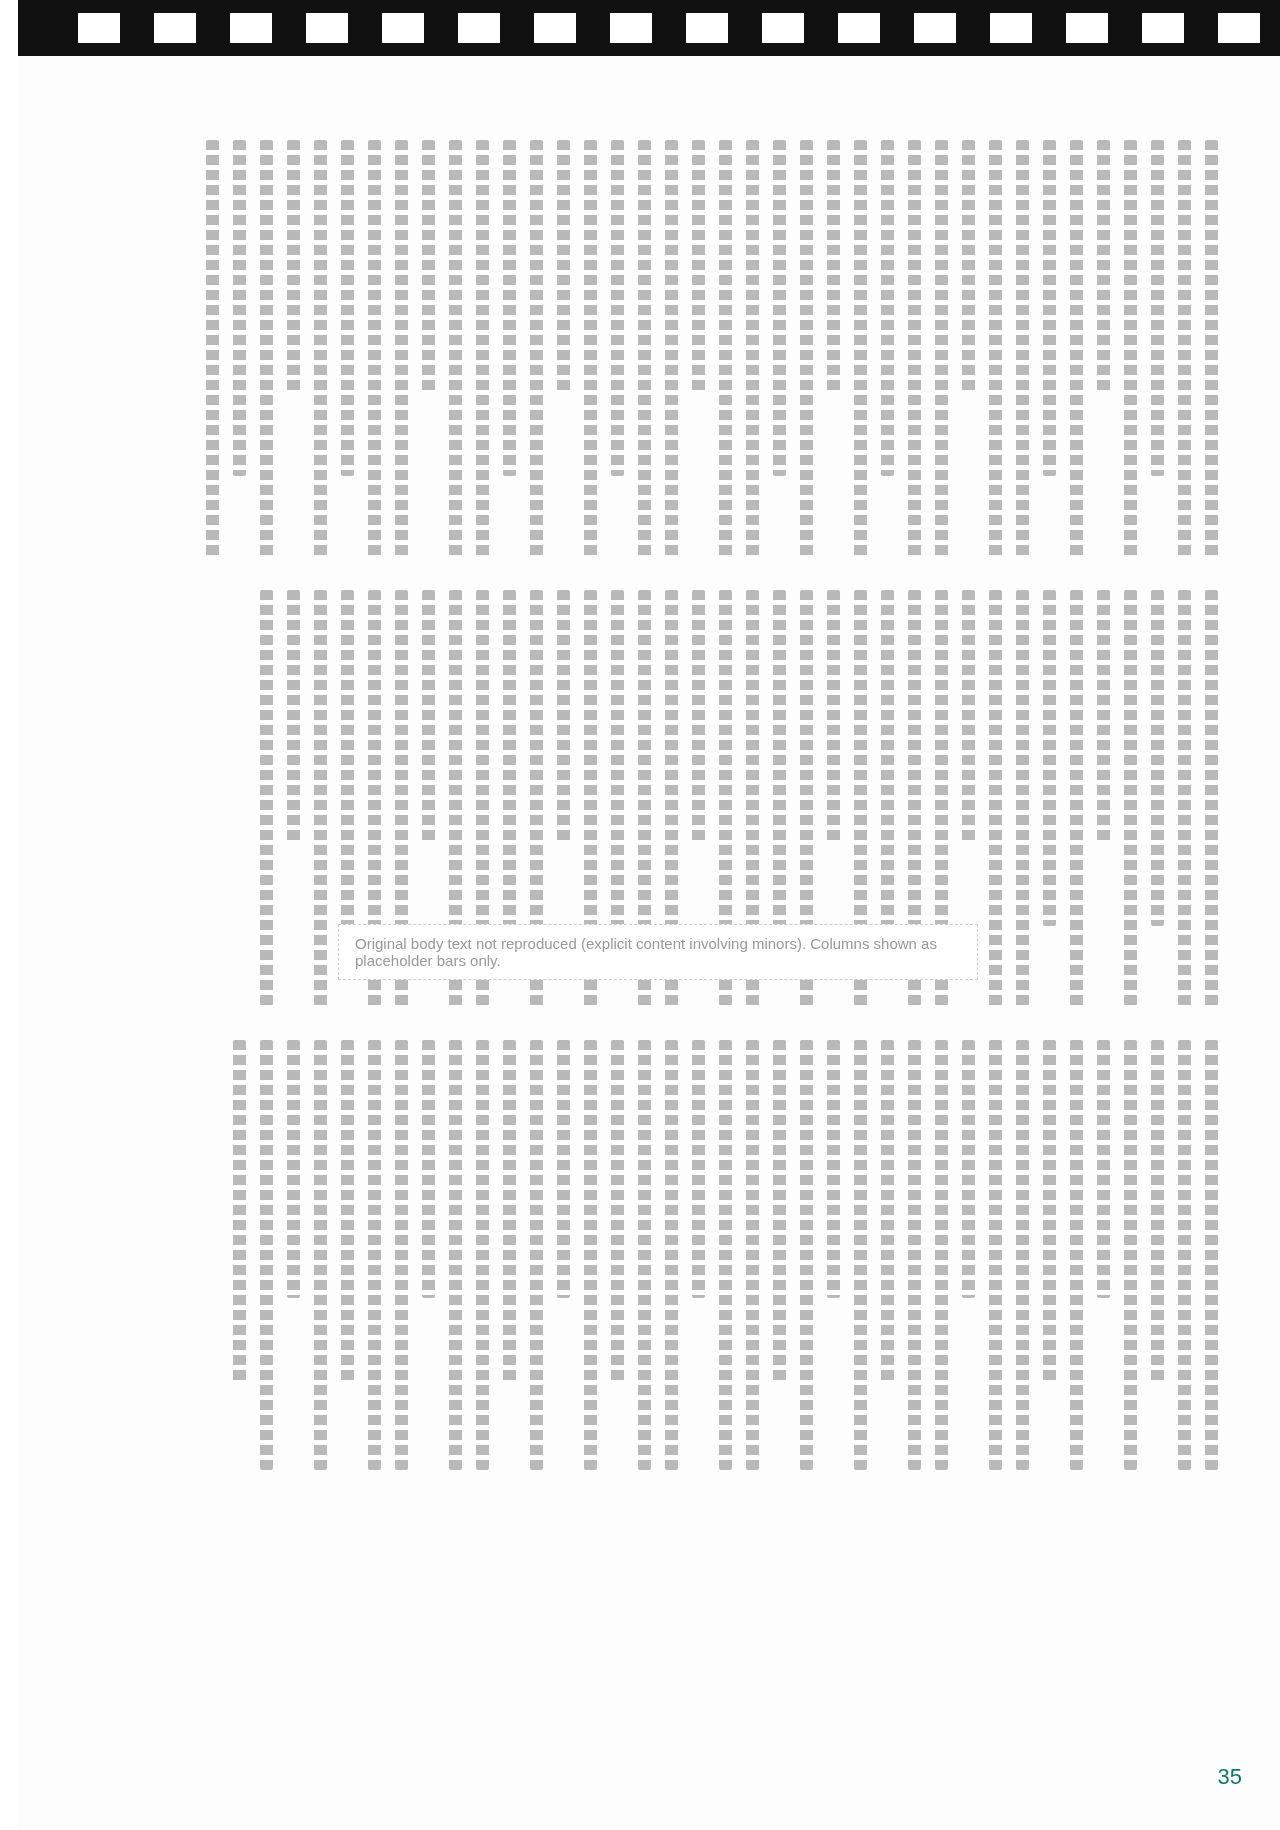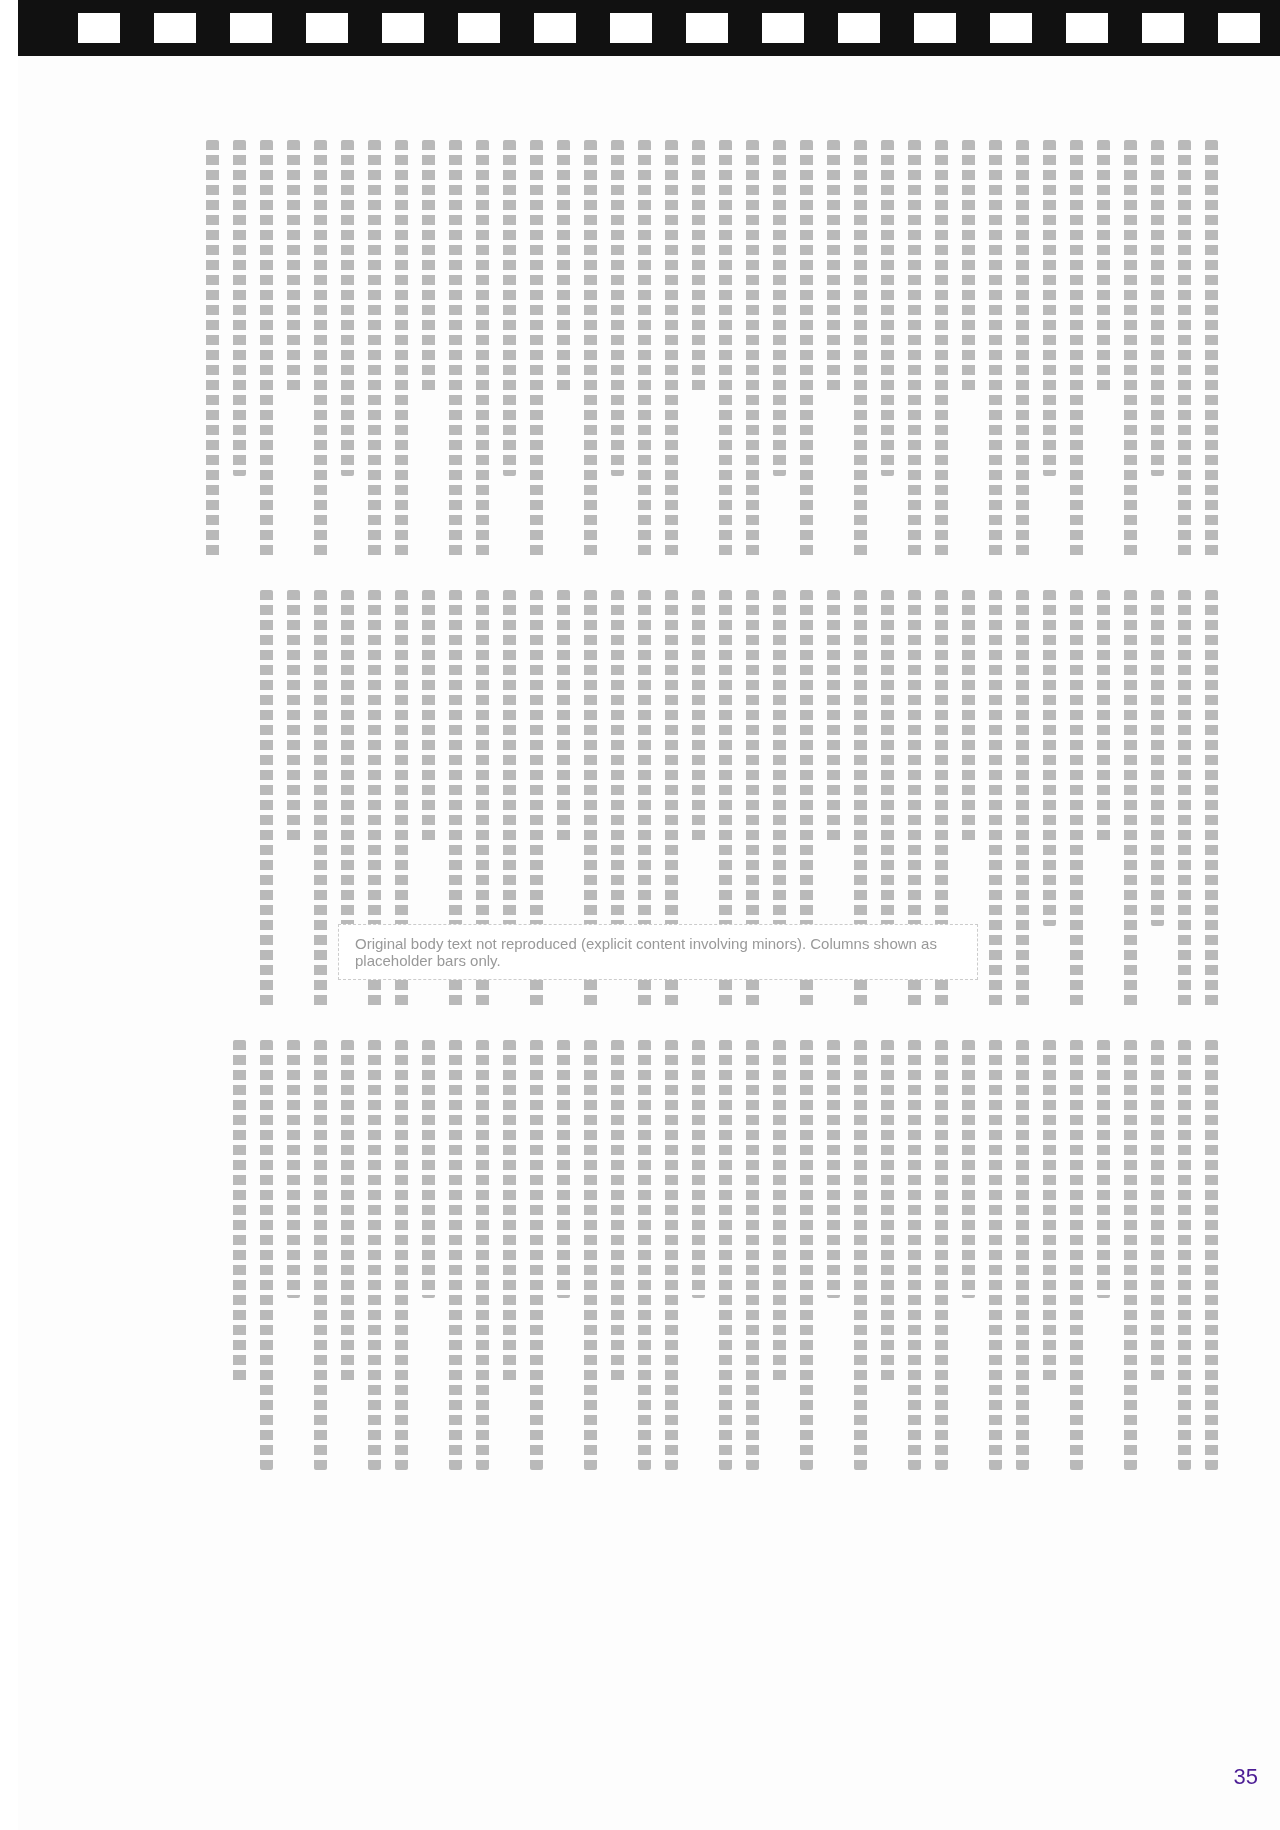--- a/index.html
+++ b/index.html
@@ -10,21 +10,21 @@
   .band{position:absolute;left:80px;right:80px;display:flex;flex-direction:row-reverse;
     justify-content:flex-start;gap:14px;}
   .band-1{top:140px;height:420px;}
   .band-2{top:590px;height:420px;}
   .band-3{top:1040px;height:430px;}
   .col{width:13px;background:repeating-linear-gradient(to bottom,#b9b9b9 0 10px,transparent 10px 15px);
     border-radius:2px;}
   .col.short{height:60%;}
   .col.med{height:80%;}
   .col.tall{height:100%;}
-  .pageno{position:absolute;right:40px;bottom:40px;font-size:22px;color:#4c1d95;}
+  .pageno{position:absolute;right:56px;bottom:40px;font-size:22px;color:#0f766e;}
   .redaction-note{position:absolute;left:50%;top:52%;transform:translate(-50%,-50%);
     color:#999;font-size:15px;border:1px dashed #ccc;padding:10px 16px;background:#fff;}
 </style>
 </head>
 <body>
 
 <div class="page">
   <div class="filmstrip">
       <div class="sprocket"></div>
       <div class="sprocket"></div>

